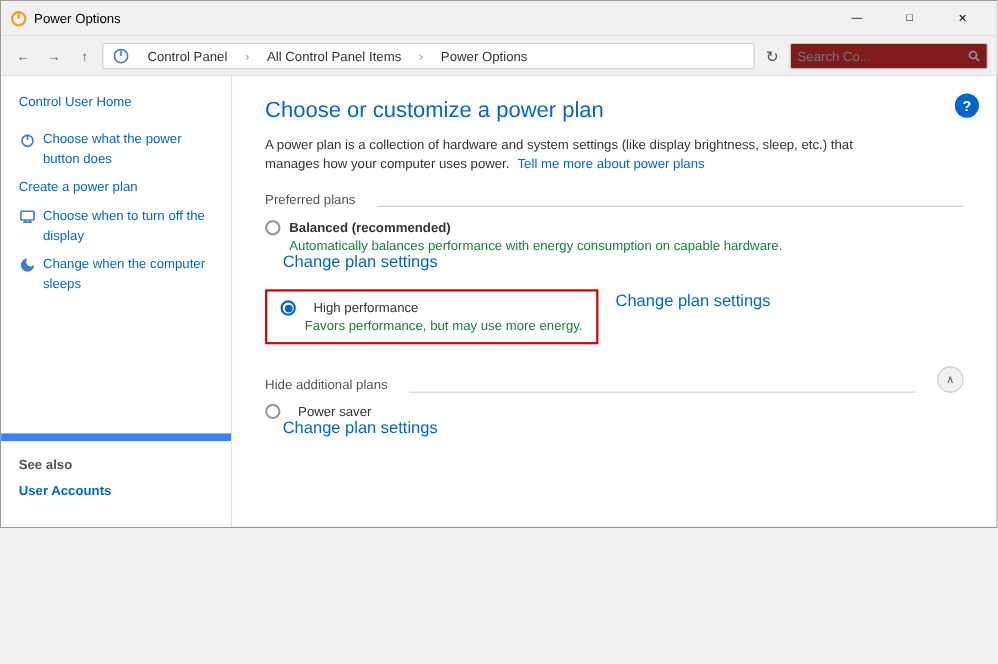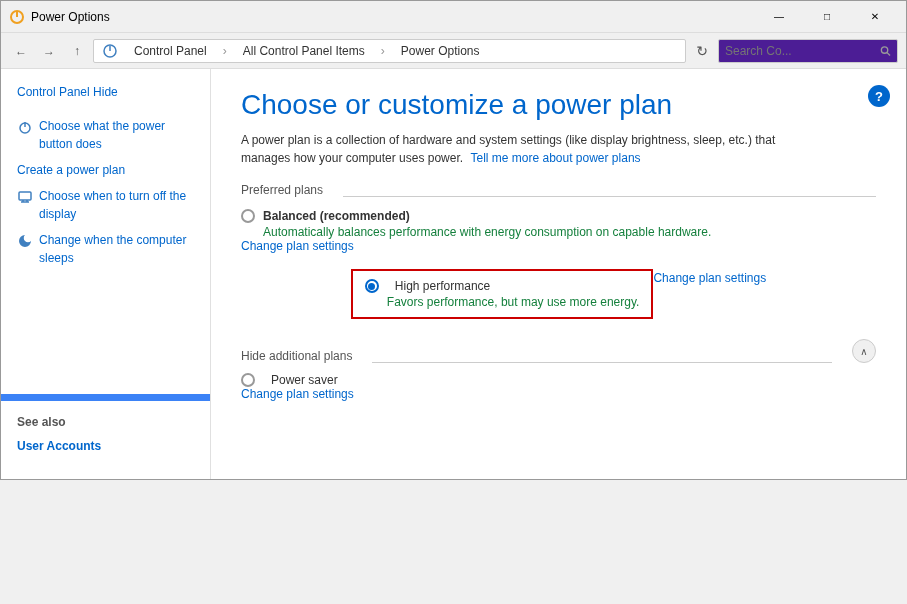--- a/index.html
+++ b/index.html
@@ -89,21 +89,21 @@
       font-size: 12px;
       gap: 16px;
       border-radius: 2px;
     }
     .path-separator { color: #999; }
     .search-box {
       width: 180px;
       height: 24px;
       border: 1px solid #ccc;
       border-radius: 2px;
-      background: #4c1d95;
+      background: #7f1d1d;
       display: flex;
       align-items: center;
       padding: 0 6px;
       gap: 4px;
       color: #999;
     }
     .search-box input {
       border: none;
       outline: none;
       font-size: 12px;
@@ -172,21 +172,21 @@
       color: #fff;
       border-radius: 50%;
       display: flex;
       align-items: center;
       justify-content: center;
       font-weight: bold;
       font-size: 13px;
       cursor: pointer;
     }
     .page-title {
-      font-size: 28px;
+      font-size: 20px;
       color: #0066cc;
       font-weight: 300;
       margin-bottom: 10px;
     }
     .page-description {
       font-size: 12px;
       color: #333;
       line-height: 1.5;
       margin-bottom: 16px;
       max-width: 580px;
@@ -256,25 +256,26 @@
     }
     .plan-name.bold { font-weight: bold; }
     .plan-desc {
       font-size: 12px;
       color: #15803d;
       margin-left: 22px;
       margin-top: 2px;
     }
     .change-plan-link {
       color: #0066cc;
-      font-size: 12px;
+      font-size: 15px;
       cursor: pointer;
       white-space: nowrap;
       text-decoration: none;
       flex-shrink: 0;
+      margin-left: 16px;
     }
     
     .hp-box {
       border: 2px solid #cc0000;
       padding: 8px 12px;
       margin-bottom: 4px;
       display: inline-flex;
       flex-direction: column;
     }
     
@@ -341,21 +342,21 @@
       <svg width="12" height="12" viewBox="0 0 12 12">
         <circle cx="5" cy="5" r="3.5" fill="none" stroke="#999" stroke-width="1.5"></circle>
         <line x1="7.5" y1="7.5" x2="11" y2="11" stroke="#999" stroke-width="1.5"></line>
       </svg>
     </div>
   </div>
 
   <div class="main-content">
 
     <div class="sidebar">
-      <a class="sidebar-link">Control Panel Hide</a>
+      <a class="sidebar-link">Control User Home</a>
       <div style="height:8px"></div>
 
       <a class="sidebar-link">
         <span class="sidebar-icon">
           <svg width="16" height="16" viewBox="0 0 16 16">
             <circle cx="8" cy="9" r="5" fill="none" stroke="#4080c0" stroke-width="1.5"></circle>
             <line x1="8" y1="3" x2="8" y2="8" stroke="#4080c0" stroke-width="1.5"></line>
           </svg>
         </span>
         <span>Choose what the power button does</span>
@@ -411,21 +412,21 @@
         <div class="plan-left">
           <div class="plan-label-row">
             <div class="radio-btn"></div>
             <span class="plan-name bold">Balanced (recommended)</span>
           </div>
           <span class="plan-desc">Automatically balances performance with energy consumption on capable hardware.</span>
         </div>
         <a class="change-plan-link">Change plan settings</a>
       </div>
 
-      <div style="display:flex; justify-content:center; align-items:flex-start; margin-bottom:16px;">
+      <div style="display:flex; justify-content:flex-start; align-items:flex-start; margin-bottom:16px;">
         <div class="hp-box">
           <div class="plan-label-row">
             <div class="radio-btn selected"></div>
             <span class="plan-name" style="margin-left:8px">High performance</span>
           </div>
           <span class="plan-desc">Favors performance, but may use more energy.</span>
         </div>
         <a class="change-plan-link" style="margin-top:2px">Change plan settings</a>
       </div>
 

